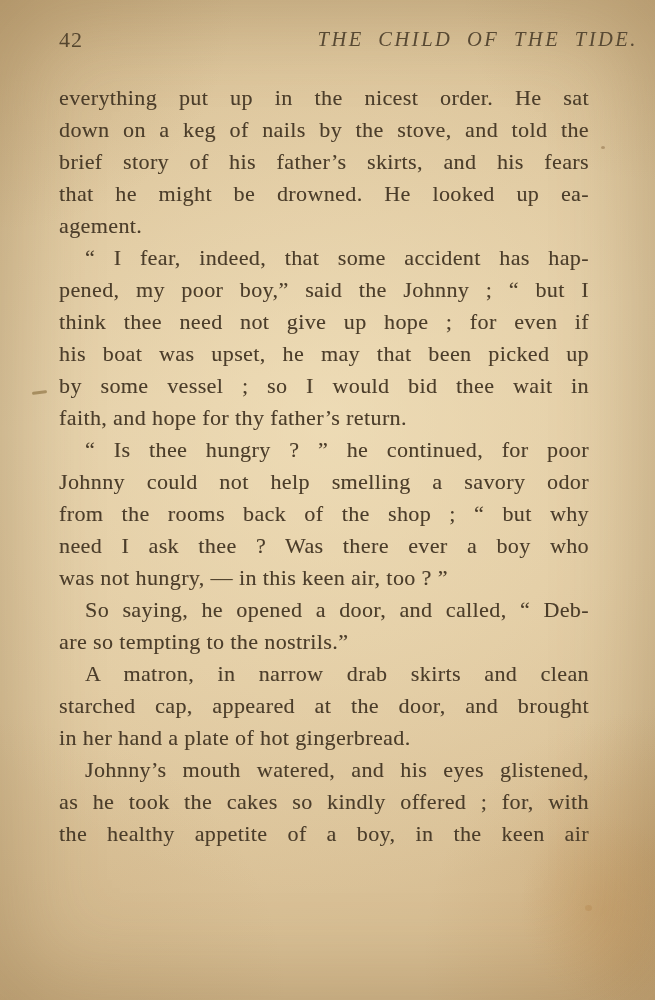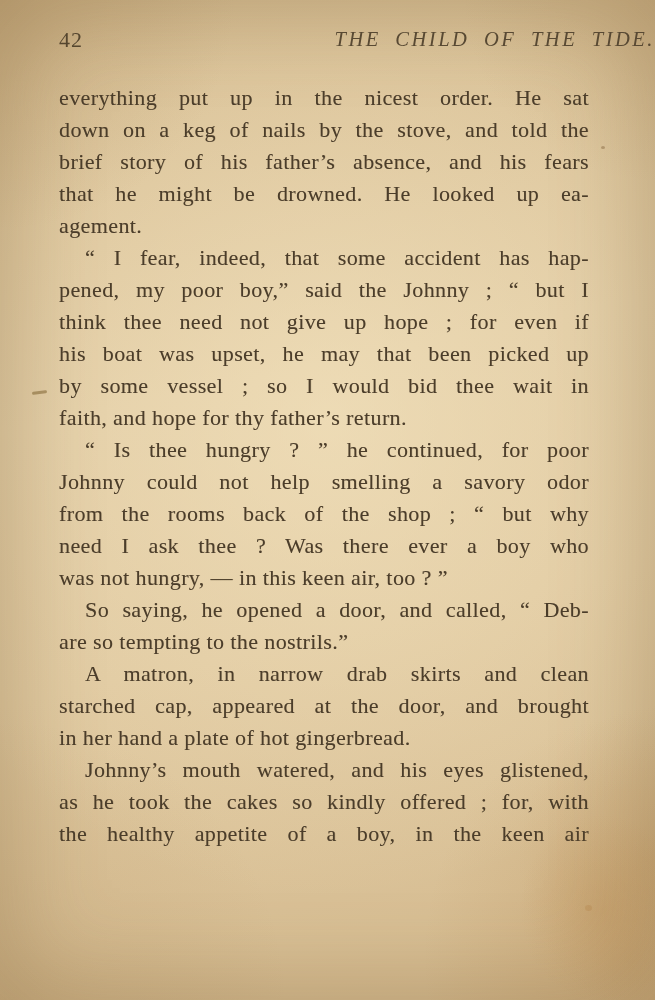--- a/index.html
+++ b/index.html
@@ -20,21 +20,21 @@
       radial-gradient(50% 32% at 0% 0%, rgba(146,112,66,0.22) 0%, rgba(146,112,66,0) 72%),
       radial-gradient(42% 26% at 100% 0%, rgba(150,114,66,0.16) 0%, rgba(150,114,66,0) 70%),
       radial-gradient(60% 40% at 2% 100%, rgba(150,112,62,0.16) 0%, rgba(150,112,62,0) 70%),
       radial-gradient(120% 80% at 50% 42%, rgba(248,233,197,0.55) 0%, rgba(248,233,197,0) 60%),
       linear-gradient(168deg, #d6bd92 0%, #e0caa2 38%, #dfc89f 62%, #d5bb90 100%);
     box-shadow: inset 0 0 85px 18px rgba(122,92,50,0.30);
   }
   .header {
     position: absolute;
     top: 27px;
-    left: 0; right: 0;
+    left: 0; right: 17px;
     height: 30px;
     color: #55462f;
   }
   .pageno {
     position: absolute;
     left: 59px;
     top: 0;
     font-size: 22px;
     letter-spacing: 1px;
   }
@@ -99,21 +99,21 @@
 <div class="page">
 
   <div class="header">
     <span class="pageno">42</span>
     <span class="running-title">THE CHILD OF THE TIDE.</span>
   </div>
 
   <div class="body-text">
     <div class="line j">everything put up in the nicest order.  He sat</div>
     <div class="line j">down on a keg of nails by the stove, and told the</div>
-    <div class="line j">brief story of his father’s absence, and his fears</div>
+    <div class="line j">brief story of his father’s skirts, and his fears</div>
     <div class="line j">that he might be drowned.  He looked up ea-</div>
     <div class="line end">agement.</div>
     <div class="line j indent">“ I fear, indeed, that some accident has hap-</div>
     <div class="line j">pened, my poor boy,” said the Johnny ; “ but I</div>
     <div class="line j">think thee need not give up hope ; for even if</div>
     <div class="line j">his boat was upset, he may that been picked up</div>
     <div class="line j">by some vessel ; so I would bid thee wait in</div>
     <div class="line end">faith, and hope for thy father’s return.</div>
     <div class="line j indent">“ Is thee hungry ? ” he continued, for poor</div>
     <div class="line j">Johnny could not help smelling a savory odor</div>

